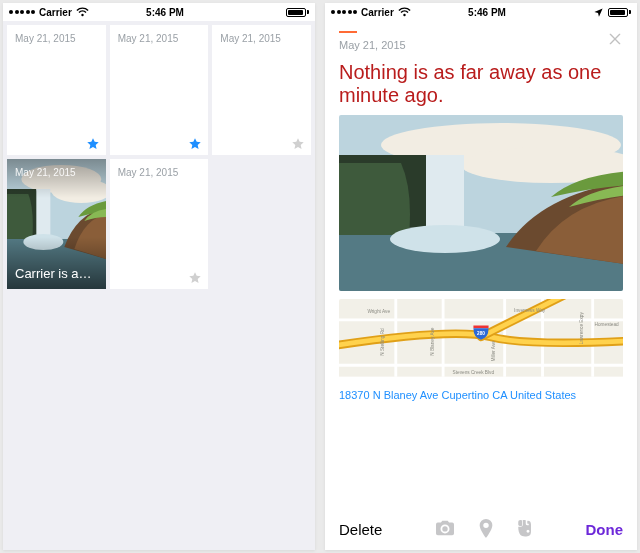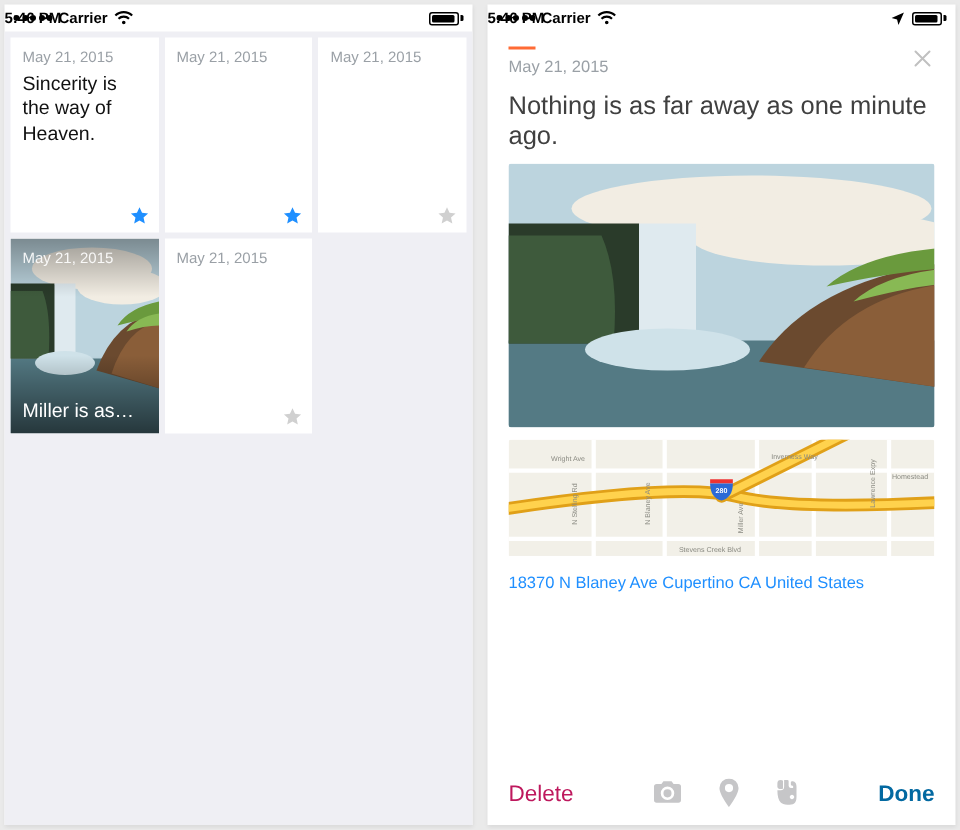--- a/index.html
+++ b/index.html
@@ -5,21 +5,21 @@
   * { box-sizing: border-box; margin: 0; padding: 0; }
   html, body { background: #eaeaea; font-family: -apple-system, "Helvetica Neue", Helvetica, Arial, sans-serif; }
   .stage { width: 640px; height: 553px; position: relative; overflow: hidden; }
   .pane { background: #fff; position: absolute; top: 3px; bottom: 3px; box-shadow: 0 1px 3px rgba(0,0,0,.08); }
   .pane-left  { left: 3px;  width: 312px; }
   .pane-right { left: 325px; width: 312px; }
 
   
   .statusbar { height: 18px; display: flex; align-items: center; justify-content: space-between; padding: 0 6px; font-size: 10px; font-weight: 600; color: #000; }
   .sb-left, .sb-right { display: flex; align-items: center; gap: 4px; }
-  .sb-center { position: absolute; left: 0; right: 0; pointer-events: none; }
+  .sb-center { position: absolute; left: 12px; right: 0; text-align: center; pointer-events: none; }
   .dots { display: inline-flex; gap: 1.5px; align-items: flex-end; }
   .dot { width: 4px; height: 4px; border-radius: 50%; background: #000; }
   .wifi svg, .loc svg, .batt svg { display: block; }
   .batt { display: inline-flex; align-items: center; }
   .batt-body { width: 20px; height: 9px; border: 1px solid #000; border-radius: 2px; position: relative; }
   .batt-fill { position: absolute; left: 1px; top: 1px; bottom: 1px; right: 2px; background: #000; border-radius: 1px; }
   .batt-tip { width: 2px; height: 4px; background: #000; margin-left: 1px; border-radius: 0 1px 1px 0; }
 
   
   .grid-wrap { background: #efeff4; height: calc(100% - 18px); padding: 4px; }
@@ -51,36 +51,36 @@
   .wf-grass { fill: #6a9a3d; }
   .wf-grass2{ fill: #88b954; }
   .wf-water { fill: #547a84; }
 
   
   .detail { height: calc(100% - 18px); padding: 10px 14px 0 14px; display: flex; flex-direction: column; }
   .accent { width: 18px; height: 2px; background: #ff6b35; margin-bottom: 6px; }
   .detail-top { display: flex; align-items: flex-start; justify-content: space-between; }
   .detail-date { font-size: 11px; color: #9aa0a6; }
   .close-x { width: 16px; height: 16px; color: #c0c0c0; cursor: pointer; }
-  .detail-text { font-size: 17px; color: #404040; margin: 10px 0 8px 0; }
+  .detail-text { font-size: 20px; color: #b91c1c; margin: 10px 0 8px 0; }
   .detail-photo { width: 100%; height: 176px; border-radius: 2px; overflow: hidden; }
   .detail-map { width: 100%; height: 82px; border-radius: 2px; overflow: hidden; margin-top: 8px; }
   .mapsvg .bg { fill: #f2f0e8; }
   .mapsvg .hwy-out { stroke: #e0a018; stroke-width: 9; fill: none; stroke-linecap: round; }
   .mapsvg .hwy-in  { stroke: #ffd24d; stroke-width: 5; fill: none; stroke-linecap: round; }
   .mapsvg .road    { stroke: #ffffff; stroke-width: 3; fill: none; }
   .mapsvg .label   { fill: #8a8a82; font-size: 5px; font-family: inherit; }
   .shield-body { fill: #2b69d6; }
   .shield-top  { fill: #e33; }
   .shield-txt  { fill: #fff; font-size: 5px; font-weight: 700; }
   .address { font-size: 11px; color: #1f8fff; margin-top: 8px; }
 
   .toolbar { margin-top: auto; height: 42px; display: flex; align-items: center; justify-content: space-between; }
-  .tb-left { color: #be185d; font-size: 15px; }
-  .tb-right{ color: #0369a1; font-size: 15px; font-weight: 600; }
+  .tb-left { color: #000000; font-size: 15px; }
+  .tb-right{ color: #6d28d9; font-size: 15px; font-weight: 600; }
   .tb-mid  { display: flex; gap: 22px; color: #c6c6c8; }
   .tb-mid svg { display: block; }
 </style>
 </head>
 <body>
 <div class="stage">
 
 <div class="pane pane-left">
   <div class="statusbar">
     <div class="sb-left">
@@ -107,21 +107,20 @@
             <span class="batt-tip"></span>
       </span>
     </div>
   </div>
 
   <div class="grid-wrap">
     <div class="grid">
 
       <div class="card">
         <div class="card-date">May 21, 2015</div>
-        <div class="card-body">Sincerity is the way of Heaven.</div>
         <svg class="card-star star-on" viewBox="0 0 24 24">
               <path d="M12 2l2.9 6.3 6.9.7-5.2 4.7 1.5 6.8L12 17l-6.1 3.5 1.5-6.8L2.2 9l6.9-.7L12 2z"></path>
             </svg>
       </div>
 
       <div class="card">
         <div class="card-date">May 21, 2015</div>
         <svg class="card-star star-on" viewBox="0 0 24 24">
               <path d="M12 2l2.9 6.3 6.9.7-5.2 4.7 1.5 6.8L12 17l-6.1 3.5 1.5-6.8L2.2 9l6.9-.7L12 2z"></path>
             </svg>
@@ -144,21 +143,21 @@
           <path class="wf-cliffL2" d="M0 35 L22 35 Q28 50 26 80 L0 80 Z"></path>
           <rect class="wf-fall" x="30" y="30" width="14" height="52"></rect>
           <ellipse class="wf-mist" cx="37" cy="83" rx="20" ry="8"></ellipse>
           <path class="wf-rockR" d="M100 48 Q70 55 58 88 L100 100 Z"></path>
           <path class="wf-rockR2" d="M100 55 Q78 60 68 90 L100 100 Z"></path>
           <path class="wf-grass" d="M100 42 Q80 46 72 58 Q88 54 100 52 Z"></path>
           <path class="wf-grass2" d="M100 50 Q85 52 78 62 Q90 58 100 58 Z"></path>
         </svg>
         <div class="overlay">
           <div class="card-date">May 21, 2015</div>
-          <div class="caption">Miller is as…</div>
+          <div class="caption">Carrier is as…</div>
         </div>
       </div>
 
       <div class="card">
         <div class="card-date">May 21, 2015</div>
         <svg class="card-star star-off" viewBox="0 0 24 24">
               <path d="M12 2l2.9 6.3 6.9.7-5.2 4.7 1.5 6.8L12 17l-6.1 3.5 1.5-6.8L2.2 9l6.9-.7L12 2z"></path>
             </svg>
       </div>
     </div>

